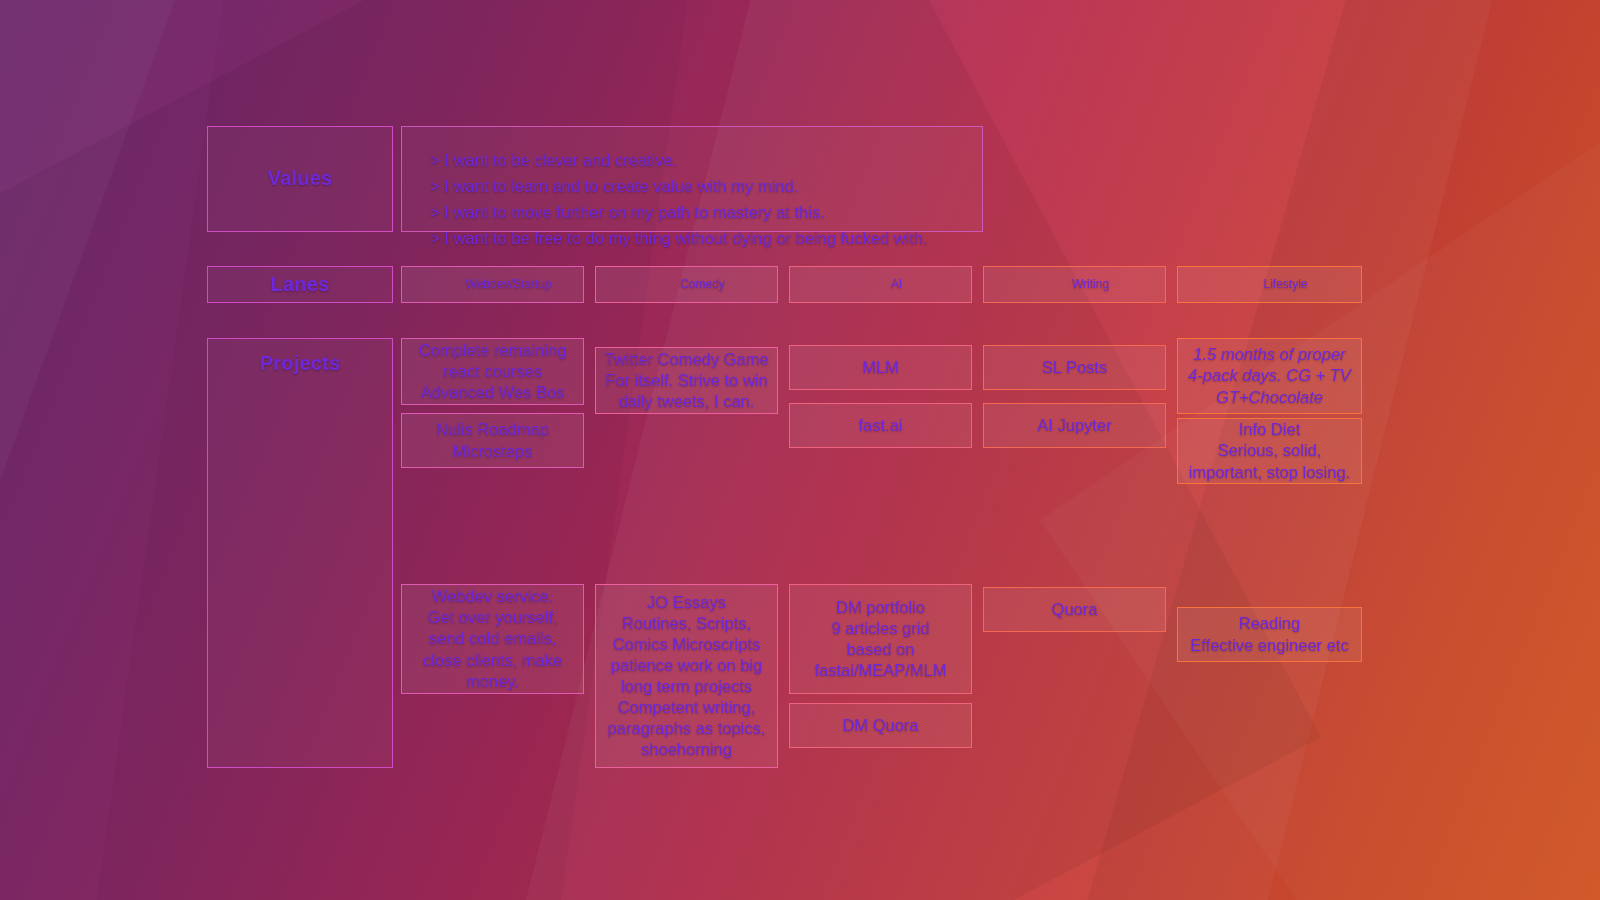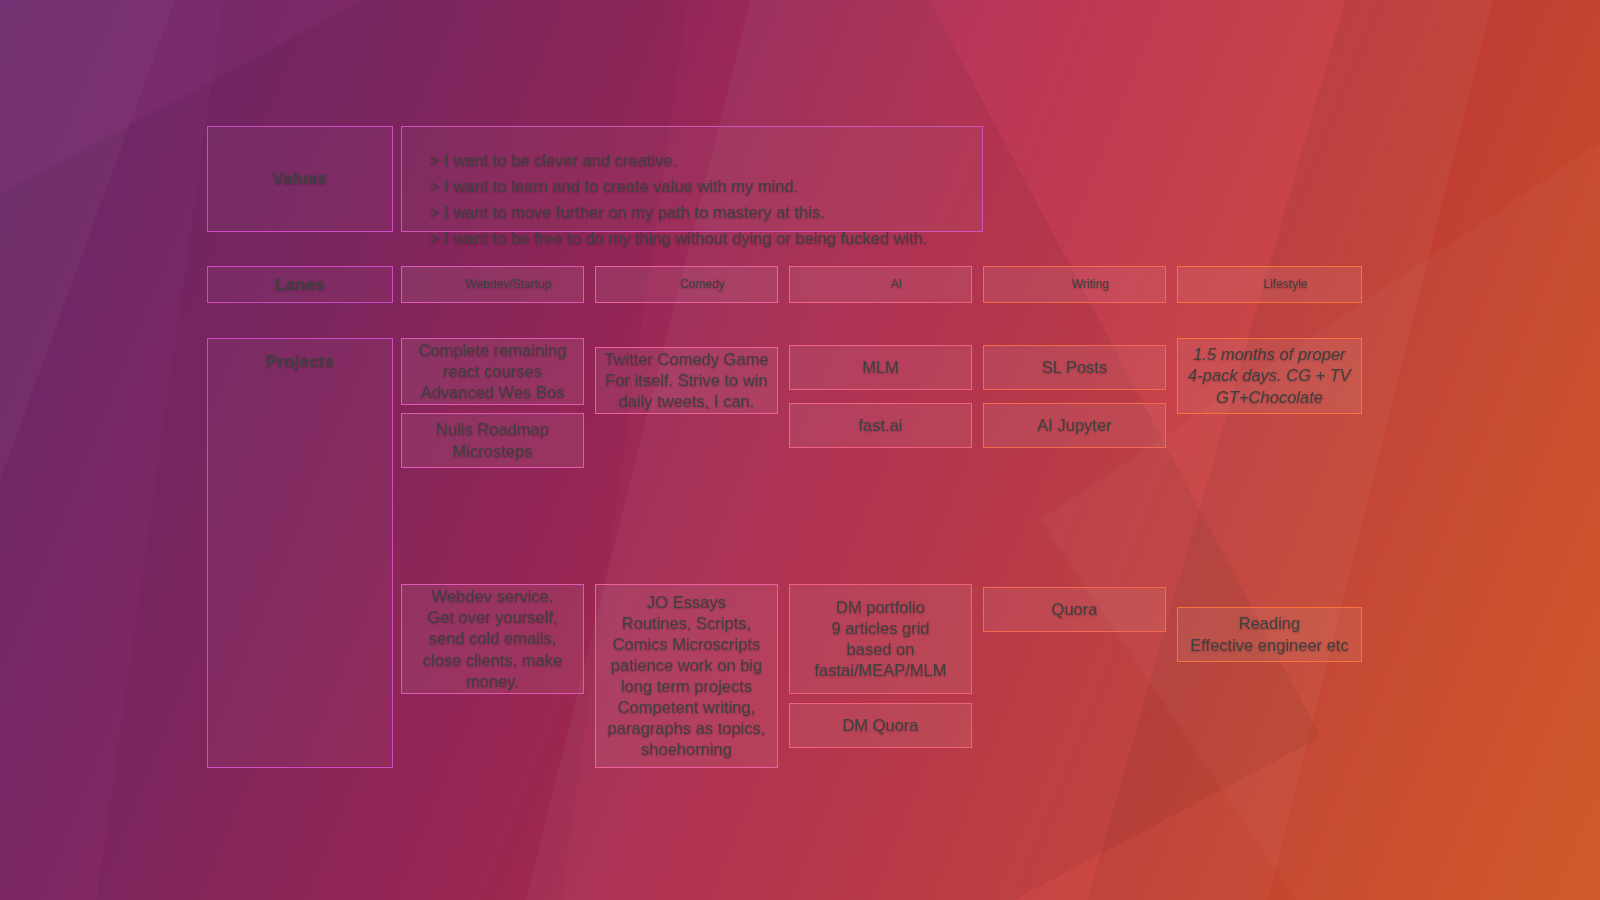--- a/index.html
+++ b/index.html
@@ -83,34 +83,34 @@
   
   .board {
     position: absolute;
     left: 0; top: 0;
     width: 1600px; height: 900px;
   }
 
   .cell {
     position: absolute;
     border: 1px solid rgba(255,255,255,0.55);
-    color: #404040;
+    color: #6d28d9;
     display: flex;
     align-items: center;
     justify-content: center;
     text-align: center;
     line-height: 1.28;
     padding: 4px 8px;
     white-space: pre-line;
     text-shadow: 0 1px 2px rgba(0,0,0,0.25);
   }
 
   .label-cell {
     font-weight: bold;
-    font-size: 17px;
+    font-size: 20px;
     letter-spacing: 0.2px;
     background: rgba(255,255,255,0.03);
     border-color: #d04bc4;
   }
 
   .lane-cell {
     font-size: 12px;
     background: rgba(255,255,255,0.07);
     padding-left: 40px;
   }
@@ -200,16 +200,19 @@
 fastai/MEAP/MLM</div>
   <div class="cell proj-cell c3" style="left:789px; top:703px; width:183px; height:45px;">DM Quora</div>
 
   <div class="cell proj-cell c4" style="left:983px; top:345px; width:183px; height:45px;">SL Posts</div>
   <div class="cell proj-cell c4" style="left:983px; top:403px; width:183px; height:45px;">AI Jupyter</div>
   <div class="cell proj-cell c4" style="left:983px; top:587px; width:183px; height:45px;">Quora</div>
 
   <div class="cell proj-cell c5" style="left:1177px; top:338px; width:185px; height:76px;font-style:italic;">1.5 months of proper
 4-pack days. CG + TV
 GT+Chocolate</div>
+  <div class="cell proj-cell c5" style="left:1177px; top:418px; width:185px; height:66px;">Info Diet
+Serious, solid,
+important, stop losing.</div>
   <div class="cell proj-cell c5" style="left:1177px; top:583px; width:185px; height:55px;margin-top:24px;">Reading
 Effective engineer etc</div>
 
 </div>
 
 </body></html>

